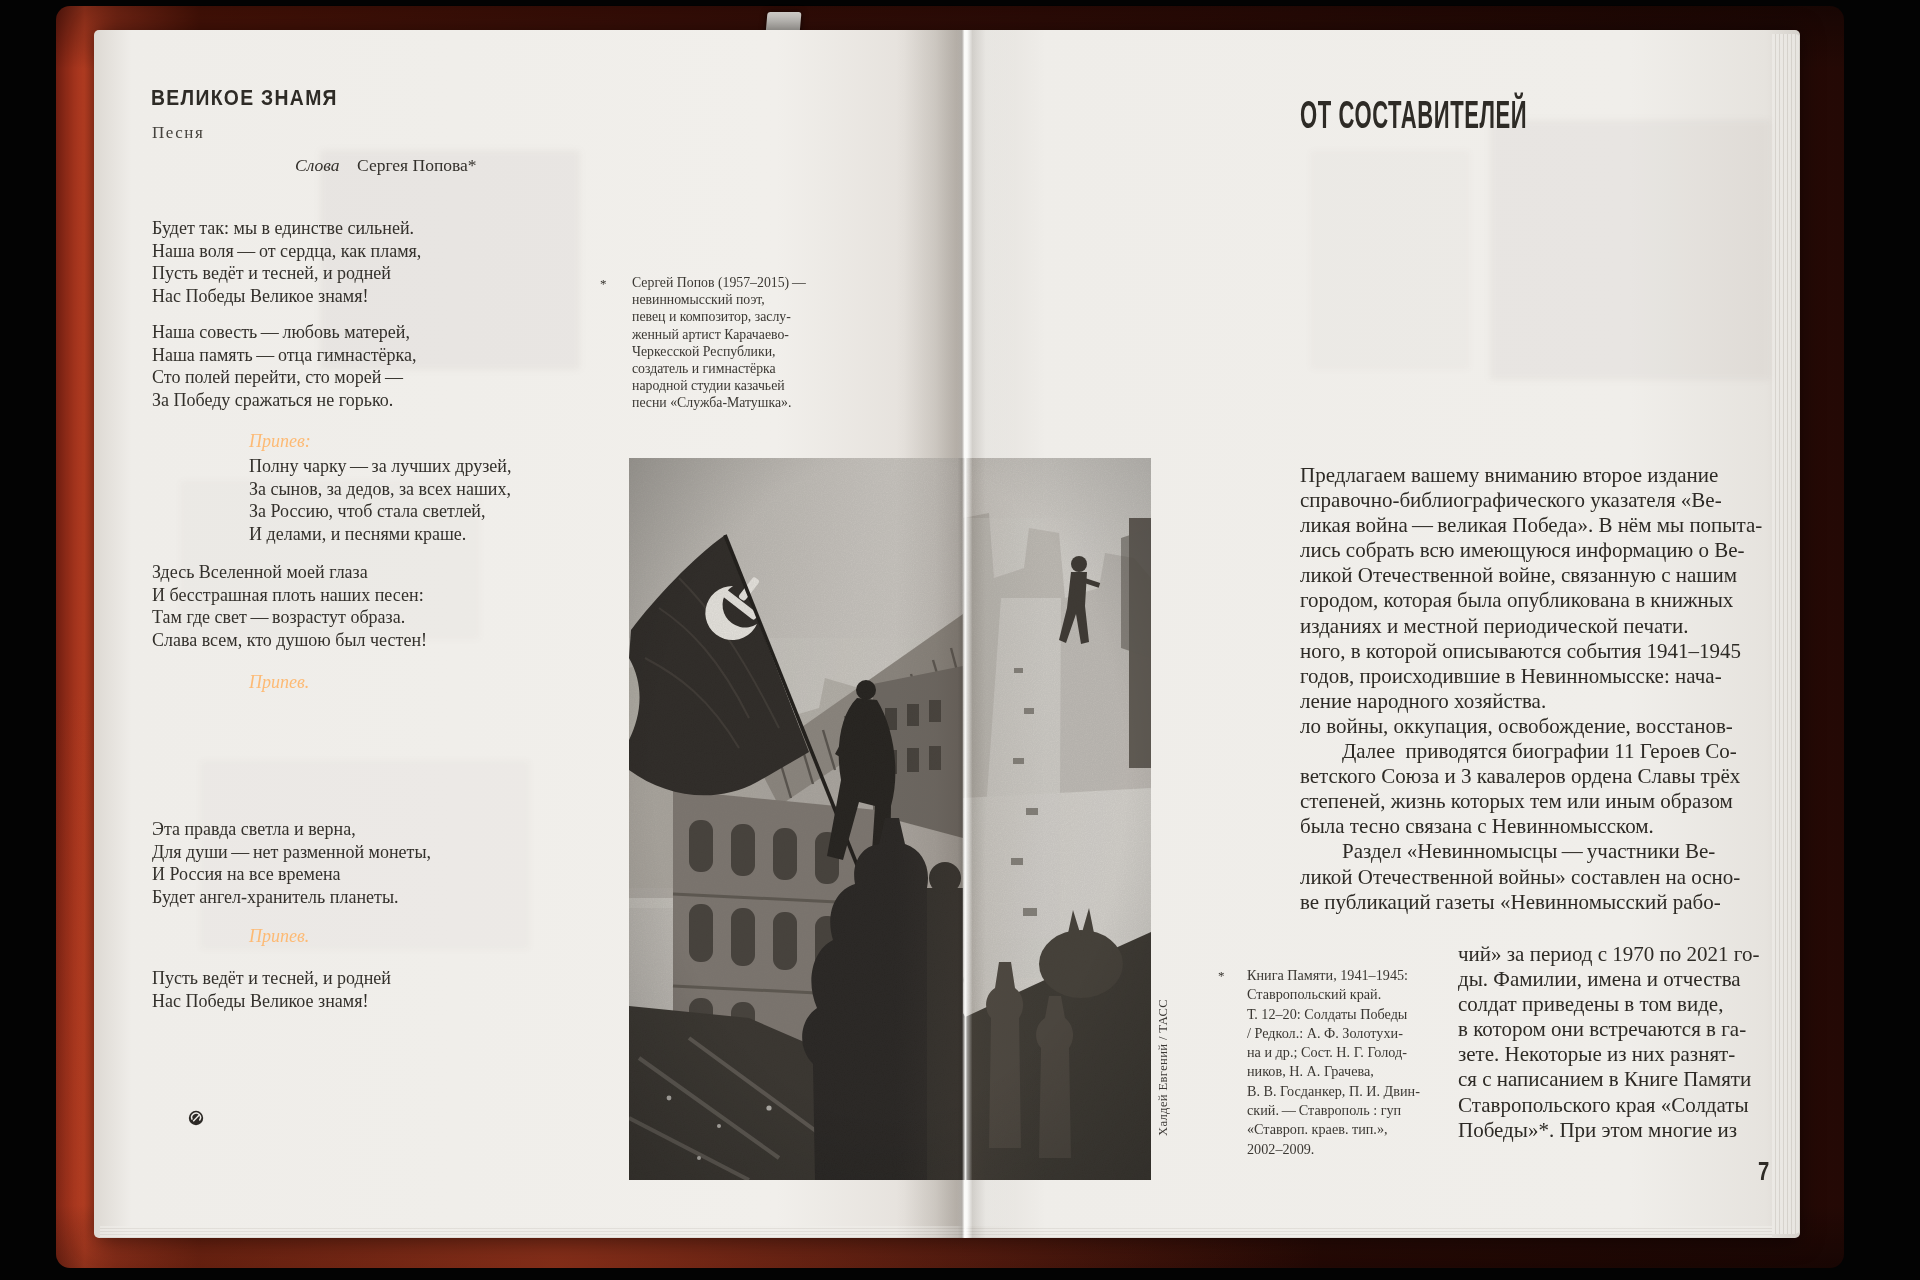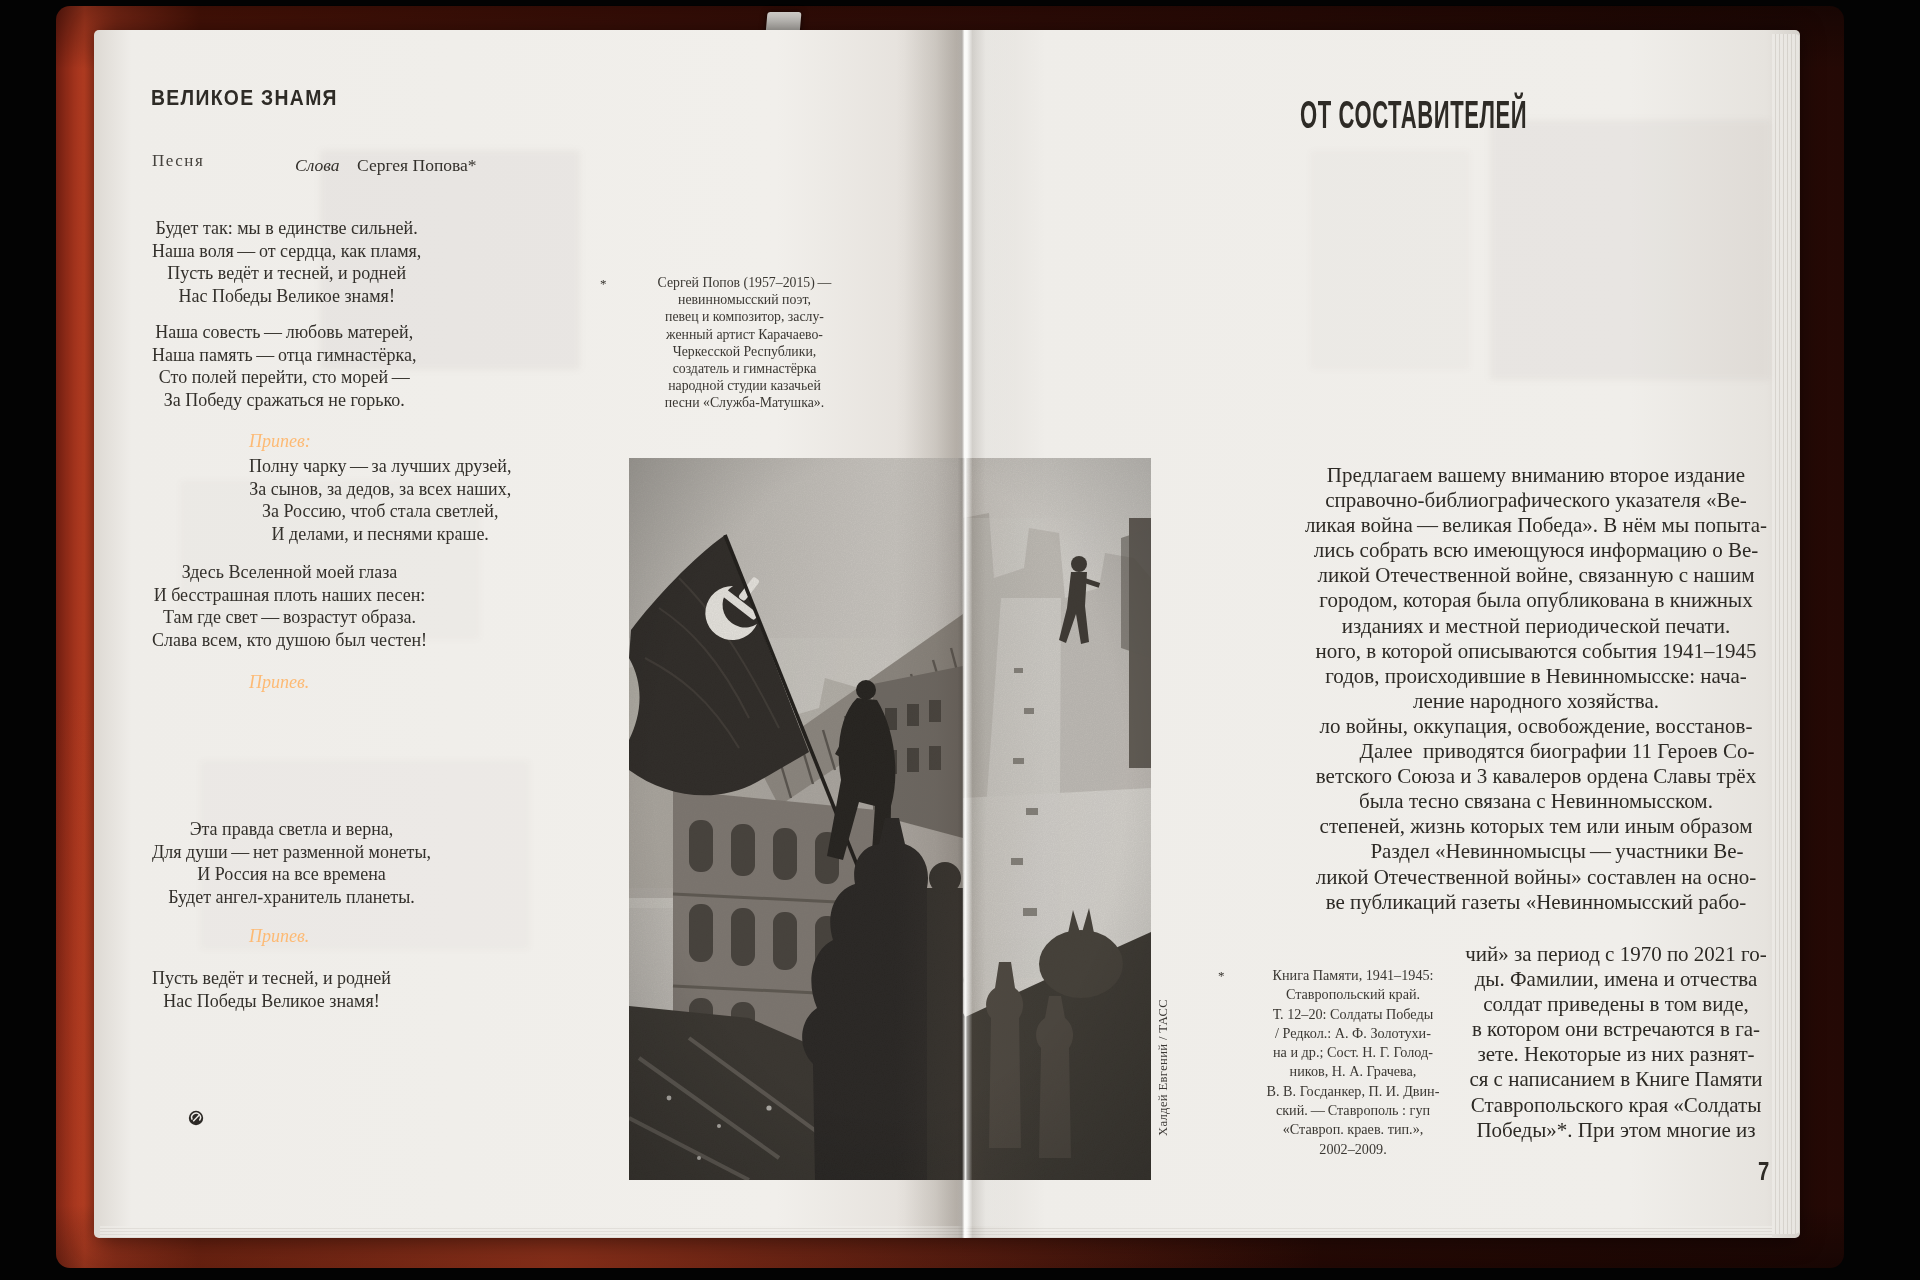--- a/index.html
+++ b/index.html
@@ -1,17 +1,17 @@
 <!DOCTYPE html>
 <html><head>
 <meta charset="utf-8">
 <style>
   html,body{margin:0;padding:0;background:#000;}
   .stage{position:relative;width:1920px;height:1280px;background:#030303;overflow:hidden;
-         font-family:"Liberation Serif", serif;text-align:center;}
+         font-family:"Liberation Serif", serif;}
   .cover{position:absolute;left:56px;top:6px;width:1788px;height:1262px;border-radius:14px;
     background:
       radial-gradient(ellipse at 28% 100%, rgba(196,72,40,.55), rgba(0,0,0,0) 42%),
       linear-gradient(180deg, rgba(0,0,0,.35), rgba(0,0,0,0) 5%, rgba(0,0,0,0) 95%, rgba(0,0,0,.35)),
       linear-gradient(90deg,#6f1d10 0%,#c14124 1.6%,#97301a 3.4%,#5a1709 8%,#431109 40%,#330d07 70%,#240905 100%);}
   .ribbon{position:absolute;left:766px;top:12px;width:34px;height:34px;border-radius:3px;
     background:linear-gradient(180deg,#cfccc8,#9e9b96);transform:skewX(-5deg);
     box-shadow:0 0 6px rgba(0,0,0,.6);}
   .pages{position:absolute;left:94px;top:30px;width:1706px;height:1208px;border-radius:5px;
     box-shadow:0 2px 22px rgba(0,0,0,.55);
@@ -22,21 +22,21 @@
     background:repeating-linear-gradient(90deg,#efede9 0 3px,#d3cfc9 3px 4px);}
   .page-edges-bottom{position:absolute;left:100px;top:1226px;width:1672px;height:12px;opacity:.6;
     background:repeating-linear-gradient(180deg,#efede9 0 2px,#d8d4ce 2px 3px);}
   .gutter{position:absolute;left:896px;top:30px;width:150px;height:1208px;pointer-events:none;z-index:40;
     background:linear-gradient(90deg, rgba(100,90,80,0) 0%, rgba(95,85,75,.10) 26%, rgba(80,70,62,.22) 41%,
       rgba(55,48,42,.30) 44%, rgba(255,255,255,.65) 45.6%, rgba(252,252,250,.95) 46.4%, rgba(255,255,255,.5) 47.4%,
       rgba(85,75,65,.22) 51%, rgba(100,90,80,.08) 60%, rgba(100,90,80,0) 100%);}
   .abs{position:absolute;}
   .left-title{font-family:"Liberation Sans",sans-serif;font-weight:bold;font-size:22px;color:#2e2b26;
     letter-spacing:1.5px;transform:scaleX(.88);transform-origin:left center;}
-  .left-subtitle{font-size:17px;letter-spacing:1.5px;color:#45423d;margin-top:28px;}
+  .left-subtitle{font-size:17px;letter-spacing:1.5px;color:#45423d;}
   .byline{font-size:17.5px;color:#33302b;}
   .byline i{font-style:italic;}
   .poem .line{line-height:22.6px;font-size:18px;white-space:pre;color:#33302b;}
   .chorus-label,.reprise{font-style:italic;font-size:18px;color:#fdba74;font-family:Liberation Serif, serif;}
   .fn .line{line-height:17.2px;font-size:13.8px;white-space:pre;color:#3a3732;}
   .fn2 .line{line-height:19.3px;font-size:14.2px;white-space:pre;color:#3a3732;}
   .fn-star{font-size:13px;color:#33302b;}
   .right-heading{font-family:"Liberation Sans",sans-serif;font-weight:bold;font-size:38px;color:#2e2b26;
     letter-spacing:1px;transform:scaleX(.58);transform-origin:left center;white-space:nowrap;}
   .body-col .line{line-height:25.1px;font-size:21px;white-space:pre;color:#2d2a25;}
@@ -296,22 +296,22 @@
       <div class="line">лись собрать всю имеющуюся информацию о Ве-</div>
       <div class="line">ликой Отечественной войне, связанную с нашим</div>
       <div class="line">городом, которая была опубликована в книжных</div>
       <div class="line">изданиях и местной периодической печати.</div>
       <div class="line">ного, в которой описываются события 1941–1945</div>
       <div class="line">годов, происходившие в Невинномысске: нача-</div>
       <div class="line">ление народного хозяйства.</div>
       <div class="line">ло войны, оккупация, освобождение, восстанов-</div>
       <div class="line">  Далее  приводятся биографии 11 Героев Со-</div>
       <div class="line">ветского Союза и 3 кавалеров ордена Славы трёх</div>
+      <div class="line">степеней, жизнь которых тем или иным образом</div>
       <div class="line">была тесно связана с Невинномысском.</div>
-      <div class="line">степеней, жизнь которых тем или иным образом</div>
       <div class="line">  Раздел «Невинномысцы — участники Ве-</div>
       <div class="line">ликой Отечественной войны» составлен на осно-</div>
       <div class="line">ве публикаций газеты «Невинномысский рабо-</div>
     </div>
 
   <div class="abs body-col" style="left:1458px;top:942px;width:316px;">
       <div class="line">чий» за период с 1970 по 2021 го-</div>
       <div class="line">ды. Фамилии, имена и отчества</div>
       <div class="line">солдат приведены в том виде,</div>
       <div class="line">в котором они встречаются в га-</div>

